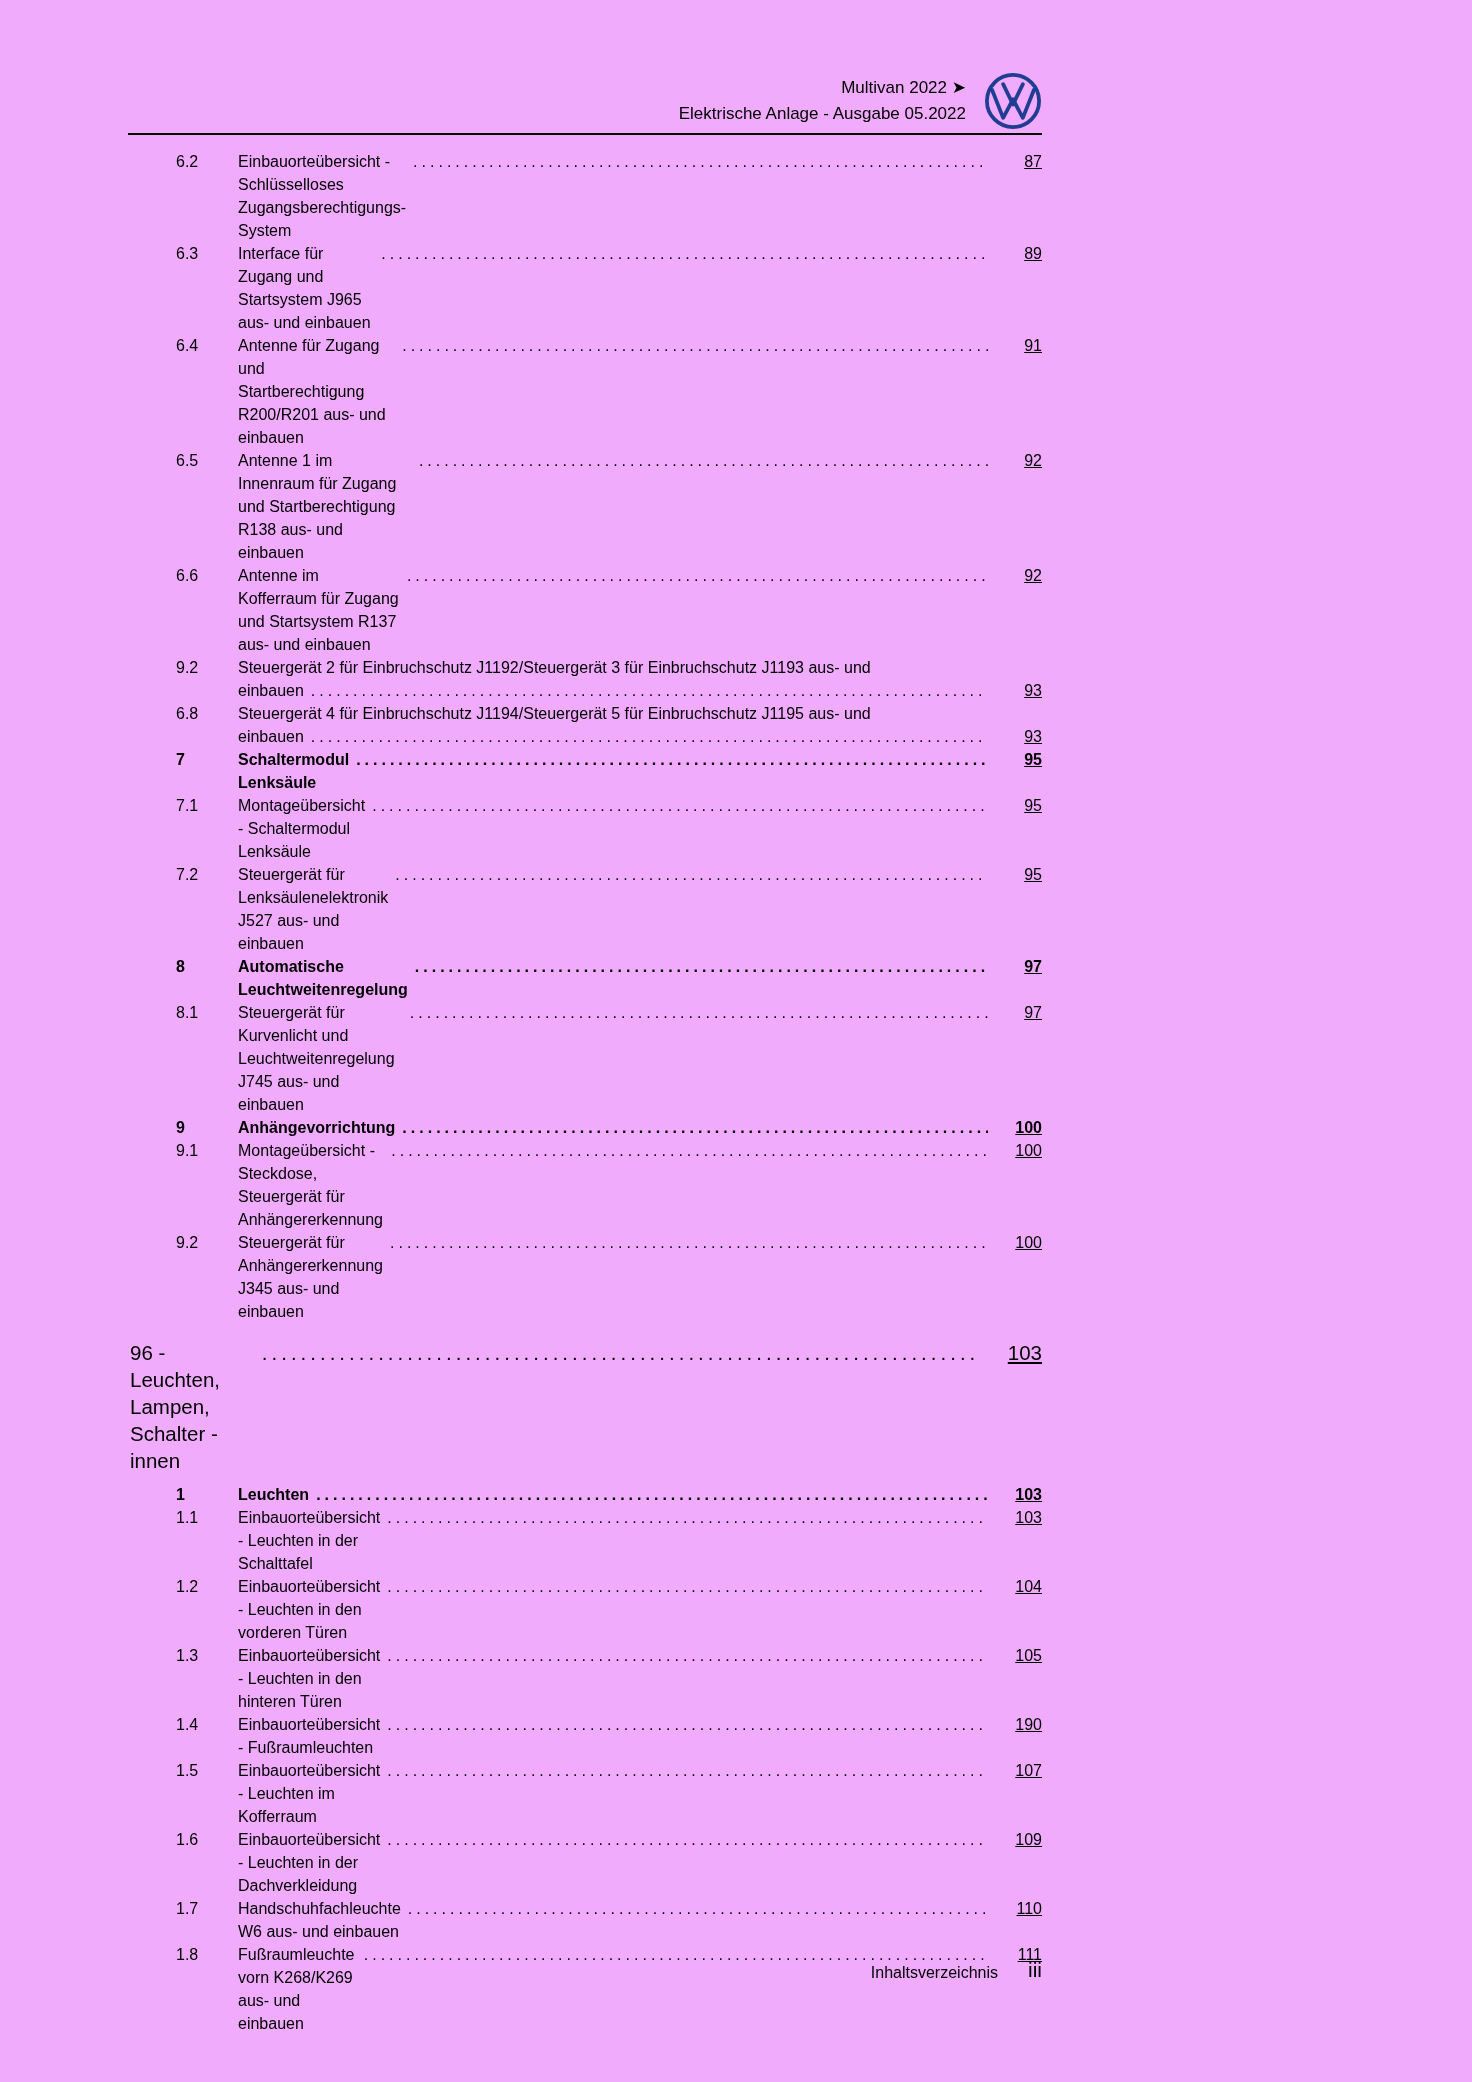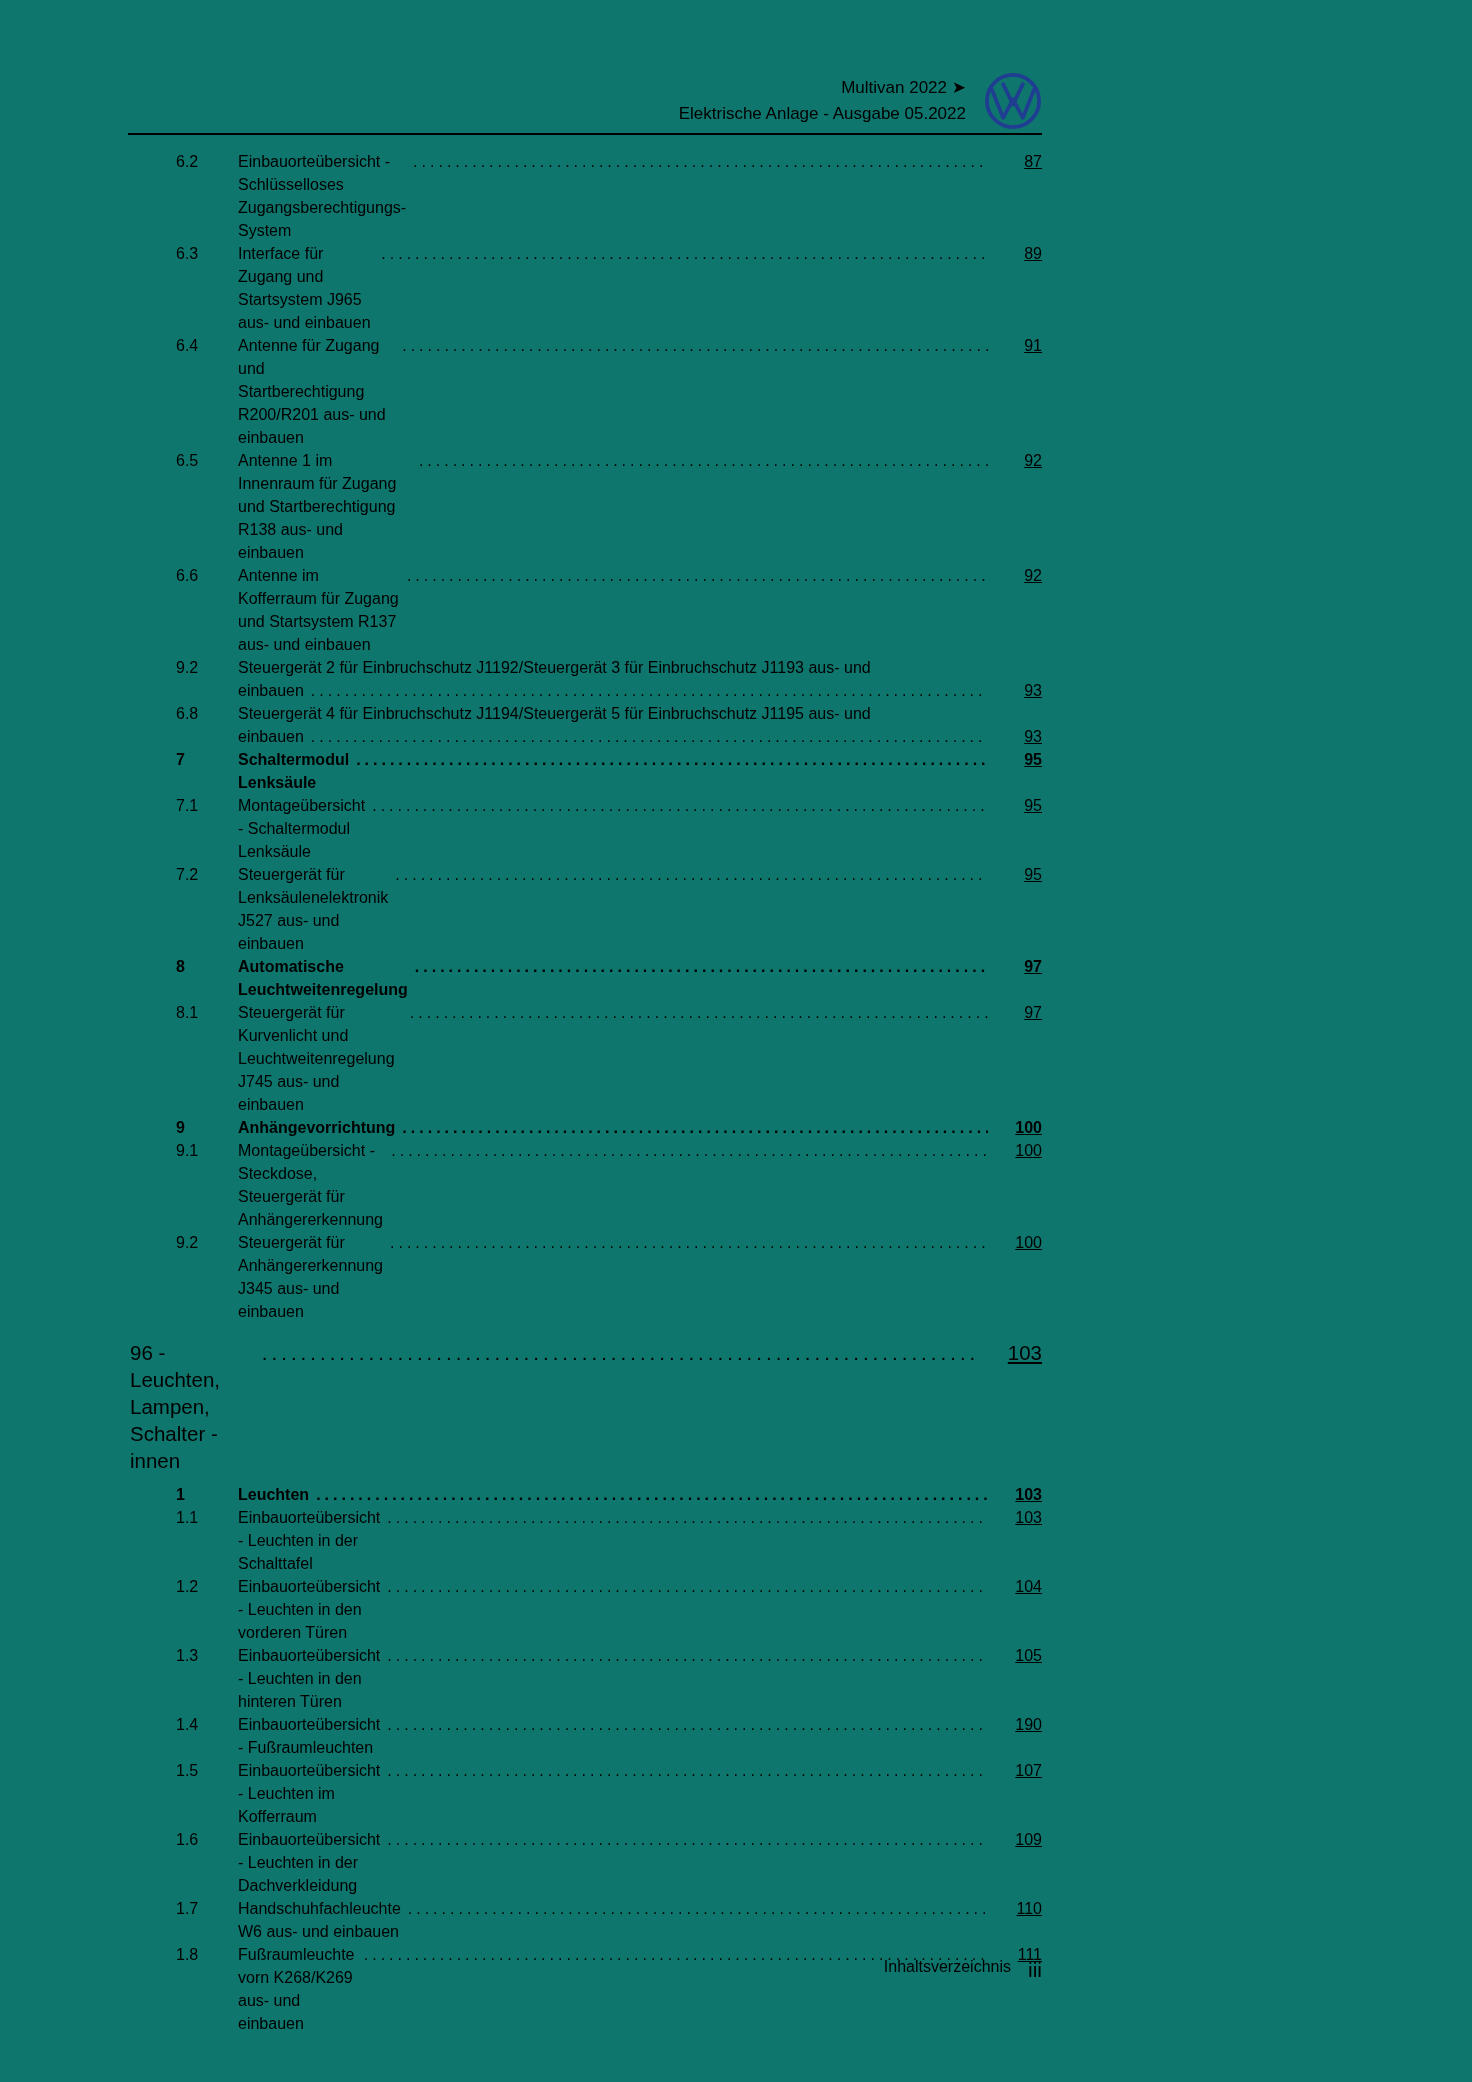--- a/index.html
+++ b/index.html
@@ -5,21 +5,21 @@
   * { box-sizing: border-box; }
   html, body { margin: 0; padding: 0; }
   body {
     width: 1472px; height: 2082px;
     background: #ffffff;
     color: #000;
     font-family: "Liberation Sans", sans-serif;
     position: relative;
     overflow: hidden;
   }
-  .page { position: absolute; inset: 0; background: #0f766e; }
+  .page { position: absolute; inset: 0; background: #f0abfc; }
 
   .header {
     position: absolute; top: 72px; left: 130px; width: 912px;
     display: flex; justify-content: flex-end; align-items: center; gap: 18px;
   }
   .header-text { text-align: right; font-size: 17px; line-height: 1.55; }
   .logo { width: 58px; height: 58px; flex: 0 0 58px; }
 
   .rule {
     position: absolute; top: 133px; left: 128px; width: 914px;
@@ -48,21 +48,21 @@
   .row.bold { font-weight: 700; }
 
   .row.chapter {
     font-size: 20.5px; line-height: 27px;
     margin: 16px 0 9px 0;
     gap: 8px;
   }
 
   .footer {
     position: absolute; top: 1958px; left: 130px; width: 912px;
-    display: flex; justify-content: flex-end; align-items: flex-start; gap: 17px;
+    display: flex; justify-content: flex-end; align-items: flex-end; gap: 30px;
   }
   .footer-label { font-size: 16px; }
   .footer-page { font-size: 21px; }
 </style>
 </head>
 <body>
 
 <div class="page">
 
   <div class="header">

